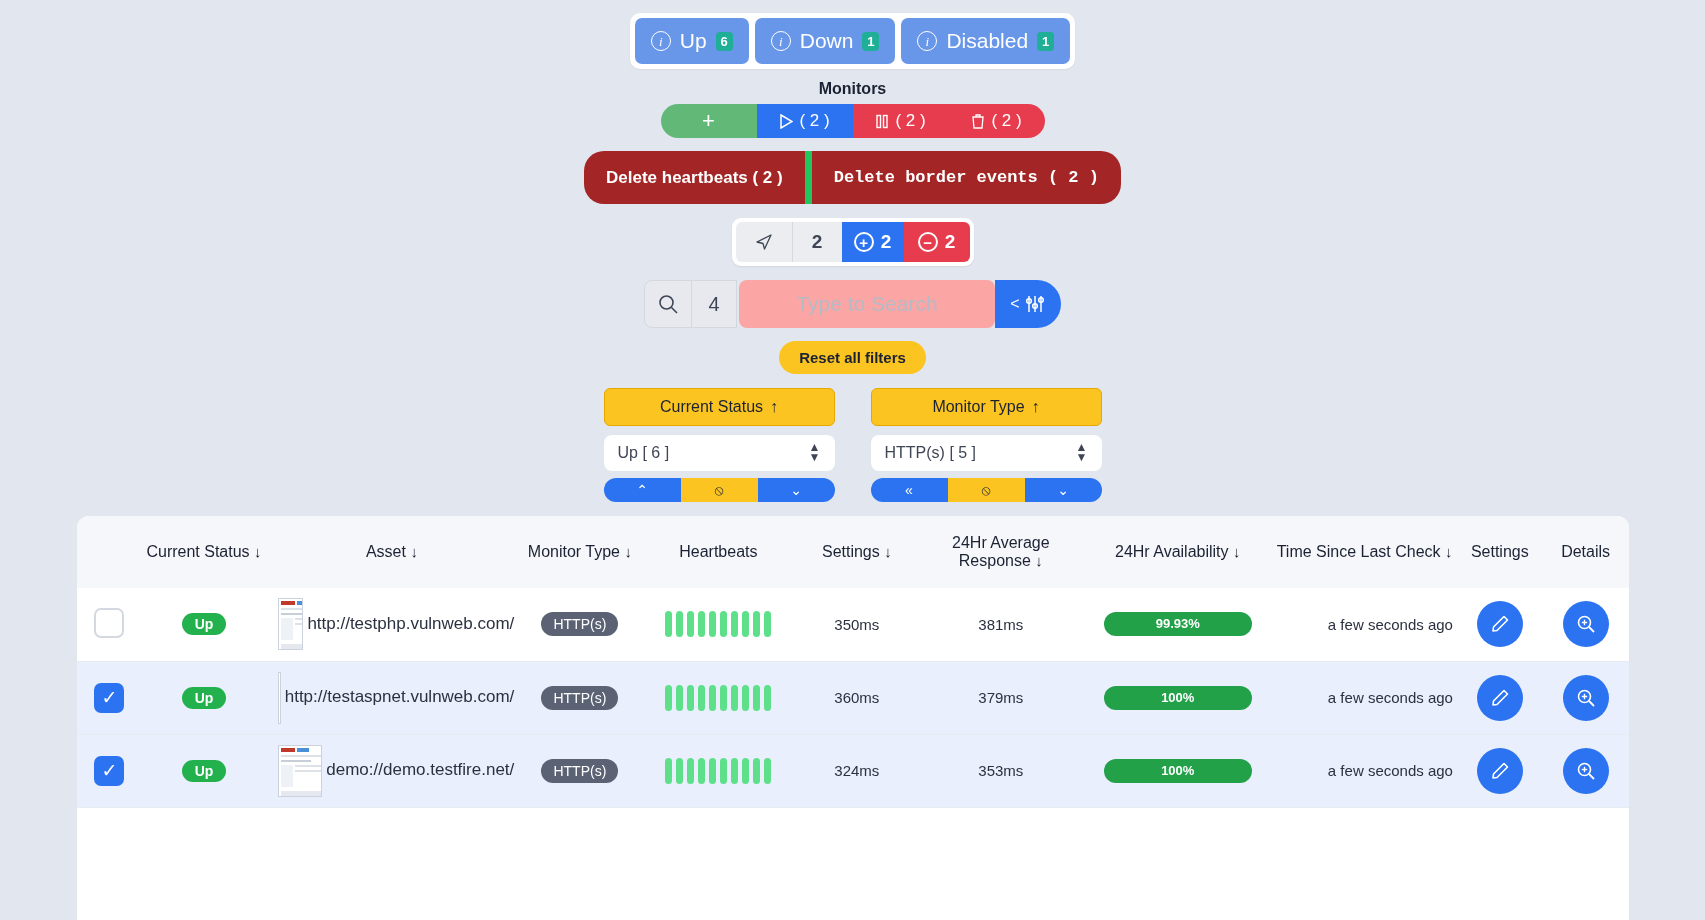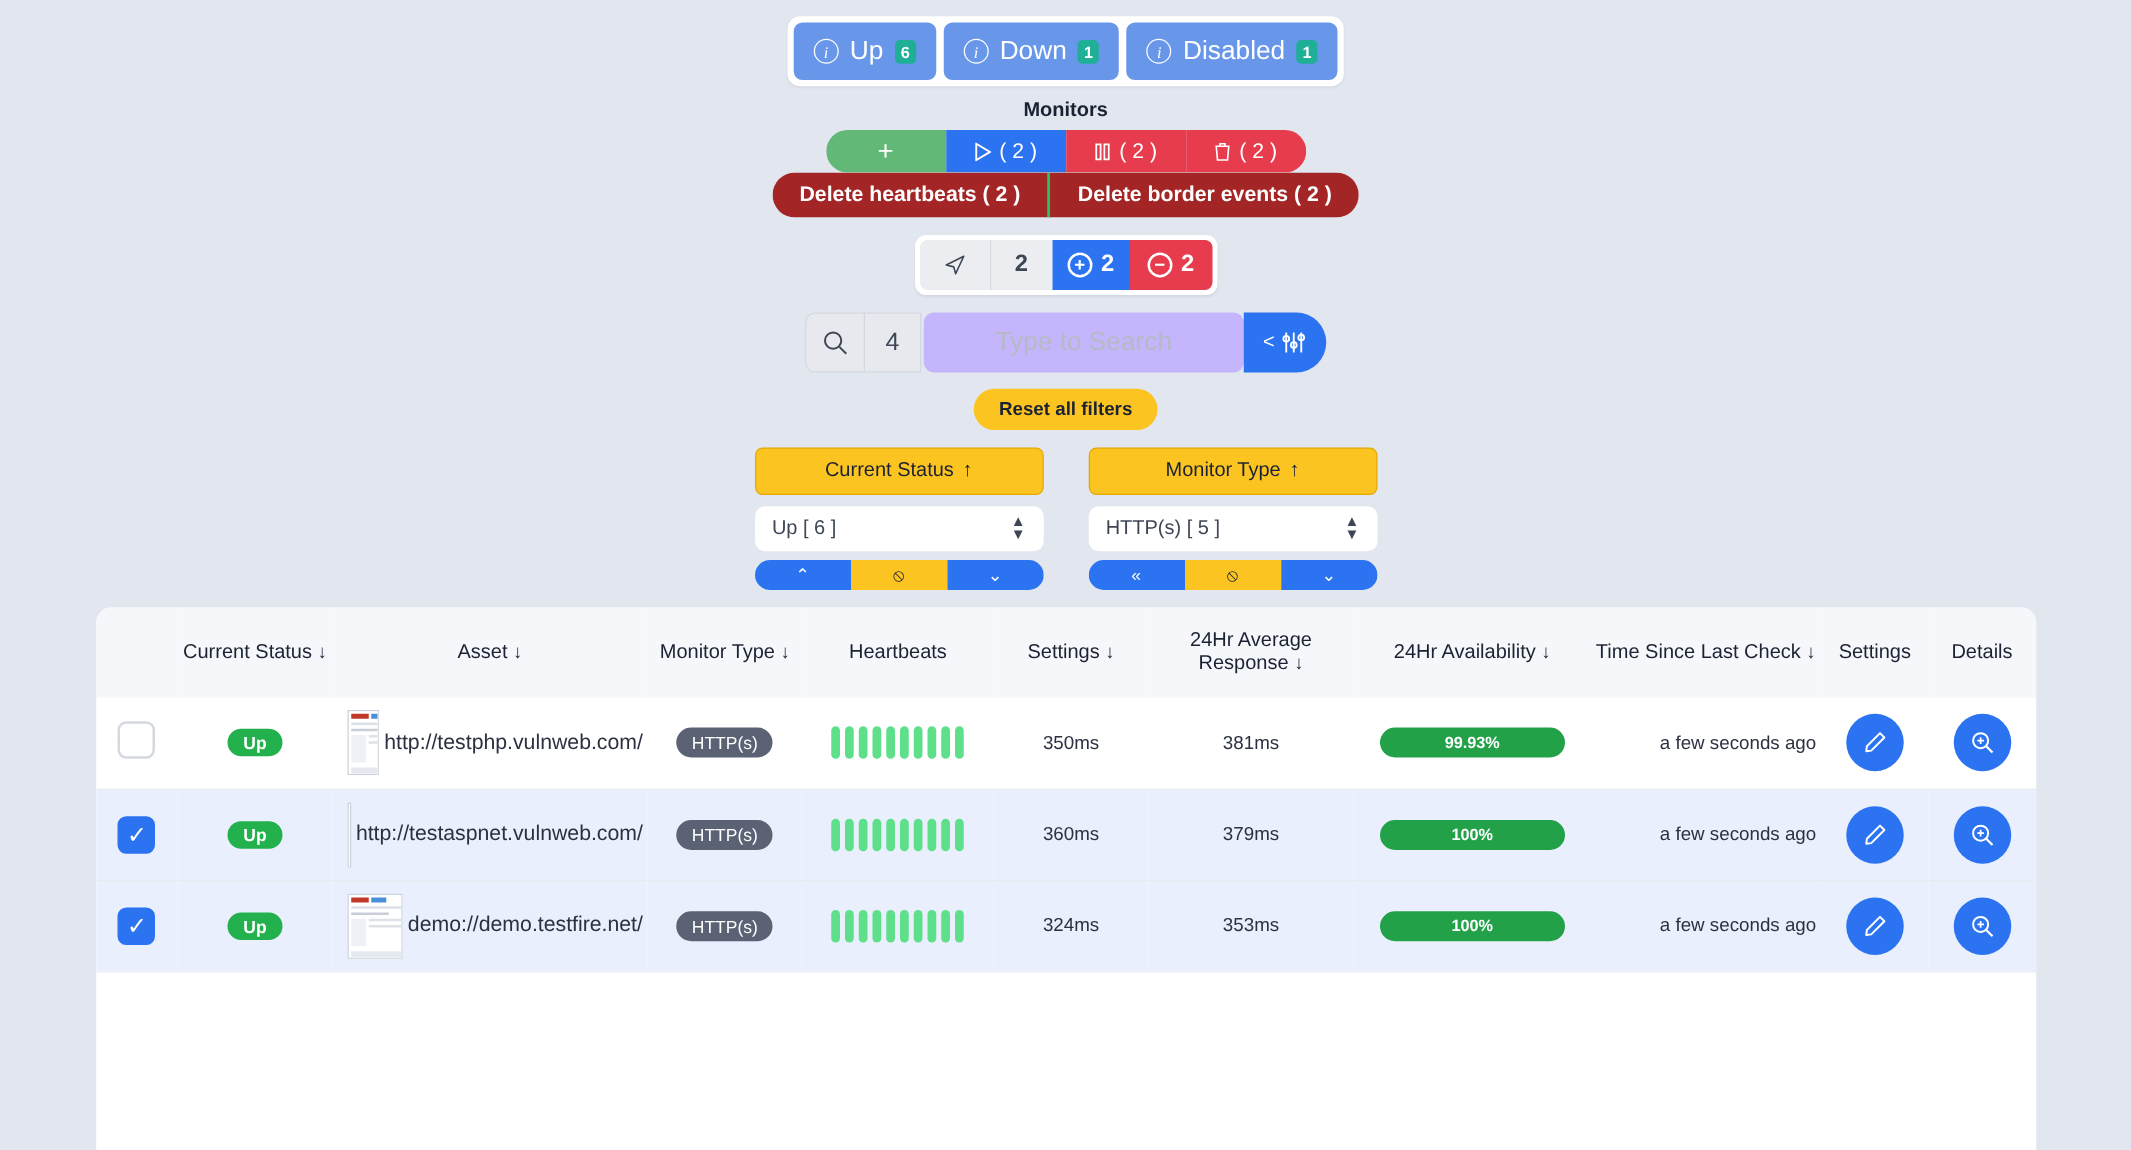--- a/index.html
+++ b/index.html
@@ -62,27 +62,28 @@
     border:none; color:#fff; font-size:17px; cursor:pointer;
     display:flex;align-items:center;justify-content:center; gap:6px;
     font-family:"Liberation Sans", sans-serif;
   }
   .mb-add{ background:#62b977; width:96px; }
   .mb-play{ background:#2b73f0; width:96px; }
   .mb-pause{ background:#e63c4e; width:96px; }
   .mb-trash{ background:#e63c4e; width:96px; }
 
   .del-bar{
-    display:flex; height:36px; border-radius:20px; overflow:hidden;
+    margin-top:13px;
+    display:flex; height:53px; border-radius:20px; overflow:hidden;
   }
   .del-bar > button{
     background:#a42525;color:#fff;border:none;font-size:17px;font-weight:bold;
     padding:0 22px;cursor:pointer;font-family:"Liberation Sans", sans-serif;
   }
-  .del-bar > button + button{ border-left:2px solid #22c55e; }
+  .del-bar > button + button{ border-left:7px solid #22c55e;font-family:Liberation Mono, monospace; }
 
   
   .counters{
     margin-top:14px;
     background:#fff; border-radius:9px; padding:4px;
     display:flex; box-shadow:0 1px 2px rgba(0,0,0,.07);
   }
   .counters > div{
     height:40px; min-width:50px; display:flex;align-items:center;justify-content:center;
     gap:7px; font-size:19px; font-weight:bold;
@@ -99,21 +100,21 @@
   }
   .s-icon{
     width:48px;height:48px;background:#e7e9ee;border:1px solid #d3d7df;
     border-radius:8px 0 0 8px; display:flex;align-items:center;justify-content:center;
   }
   .s-count{
     width:45px;height:48px;background:#e7e9ee;border:1px solid #d3d7df;border-left:none;
     display:flex;align-items:center;justify-content:center;font-size:20px;color:#3e4656;
   }
   .s-input{
-    width:256px;height:48px;background:#c4b5fd;border:none;border-radius:8px;
+    width:256px;height:48px;background:#fca5a5;border:none;border-radius:8px;
     margin-left:2px;text-align:center;font-size:21px;color:#3e4656;
     font-family:"Liberation Sans", sans-serif;
   }
   .s-input::placeholder{ color:#b6bac4; }
   .s-filter{
     width:66px;height:48px;background:#2b73f0;border:none;border-radius:0 24px 24px 0;
     color:#fff;display:flex;align-items:center;justify-content:center;gap:4px;cursor:pointer;font-size:16px;
   }
 
   .reset-btn{

